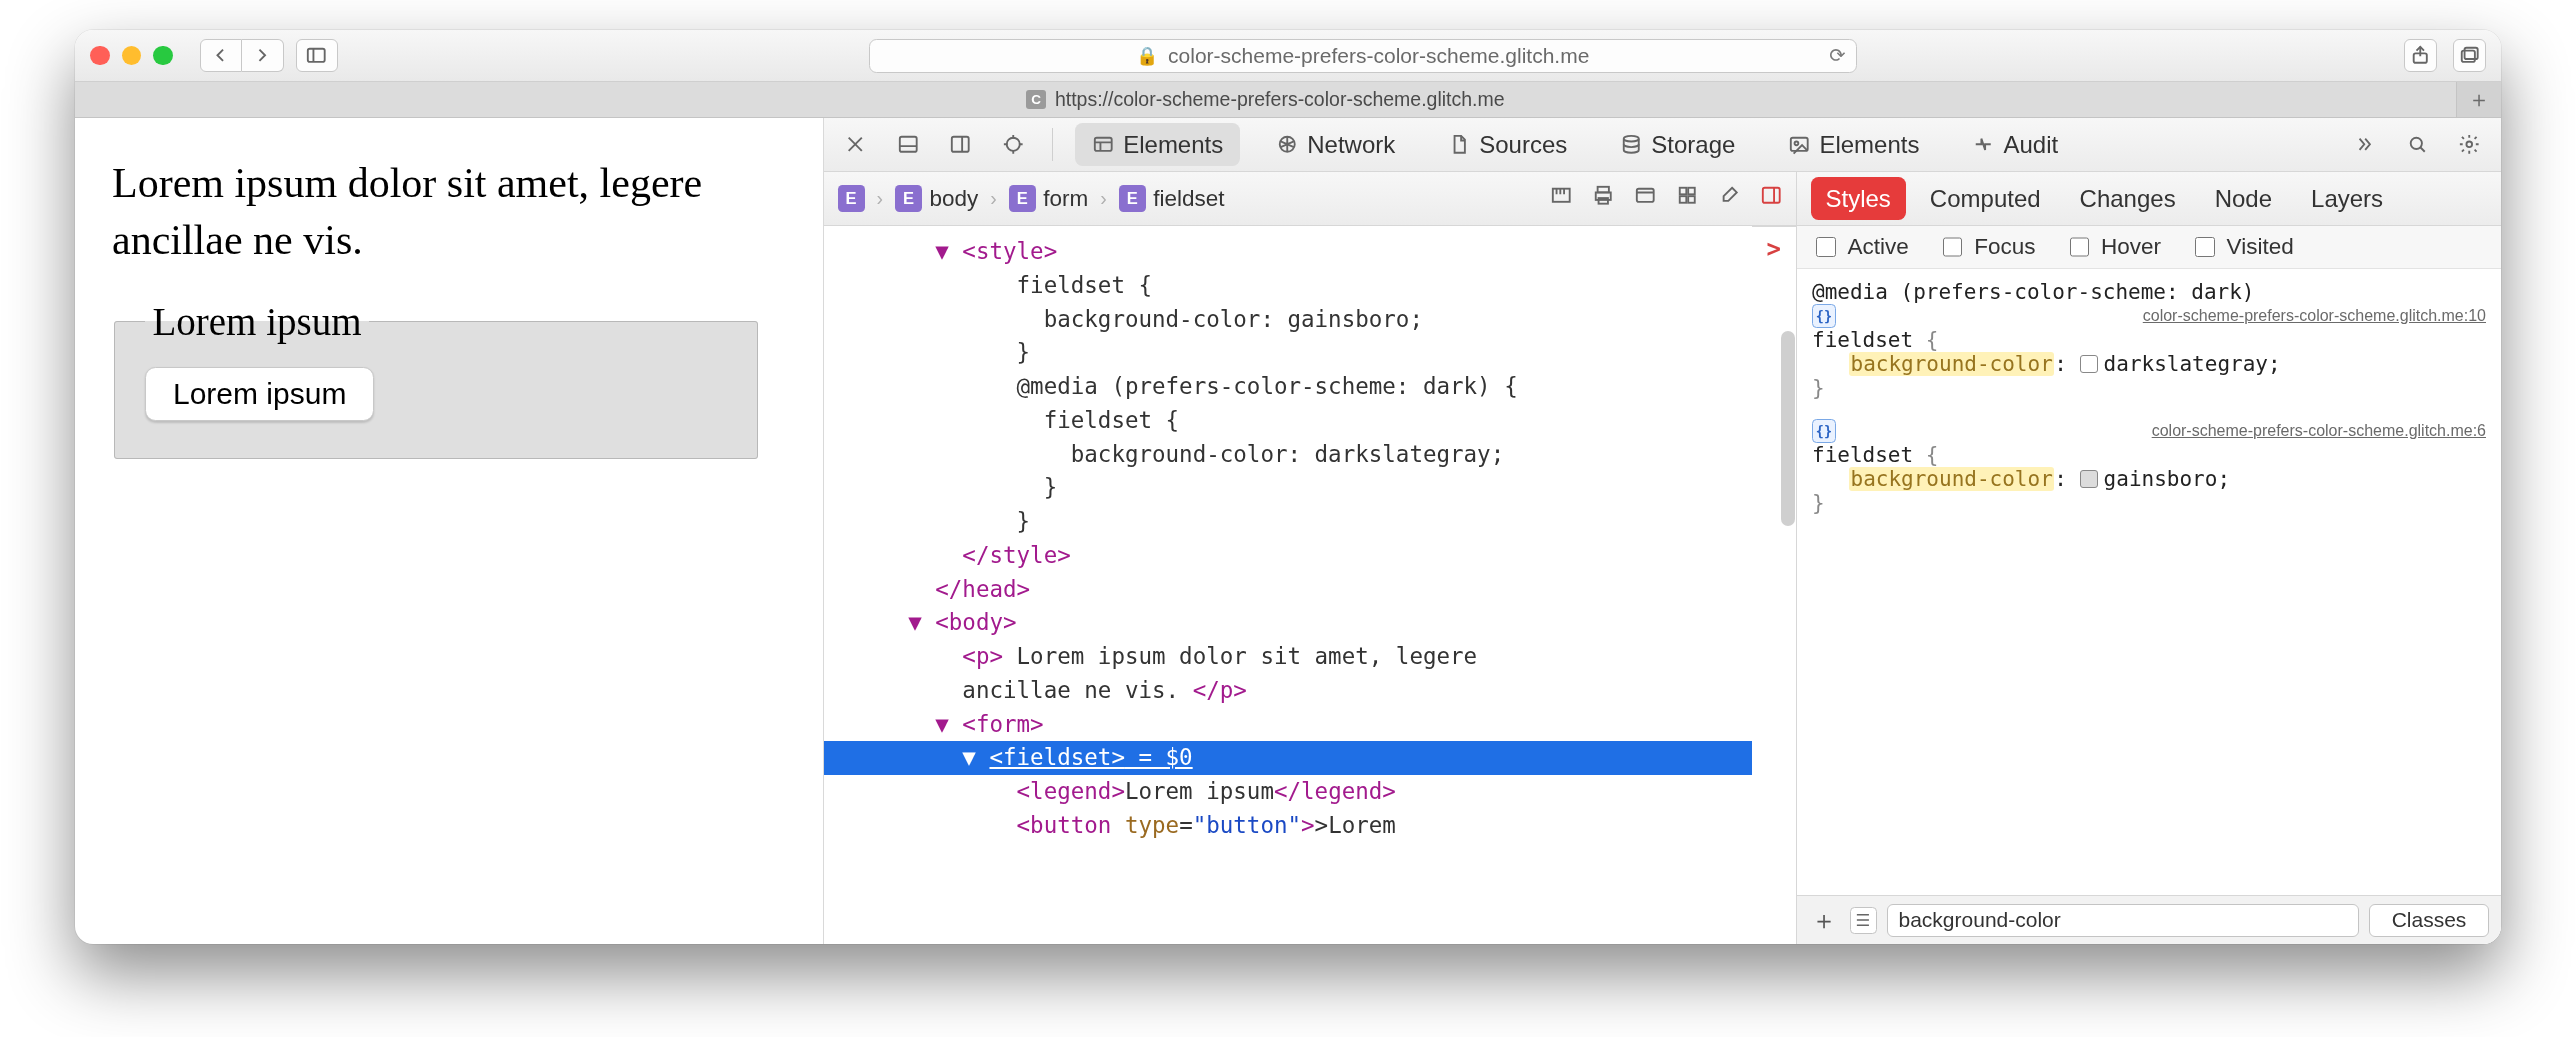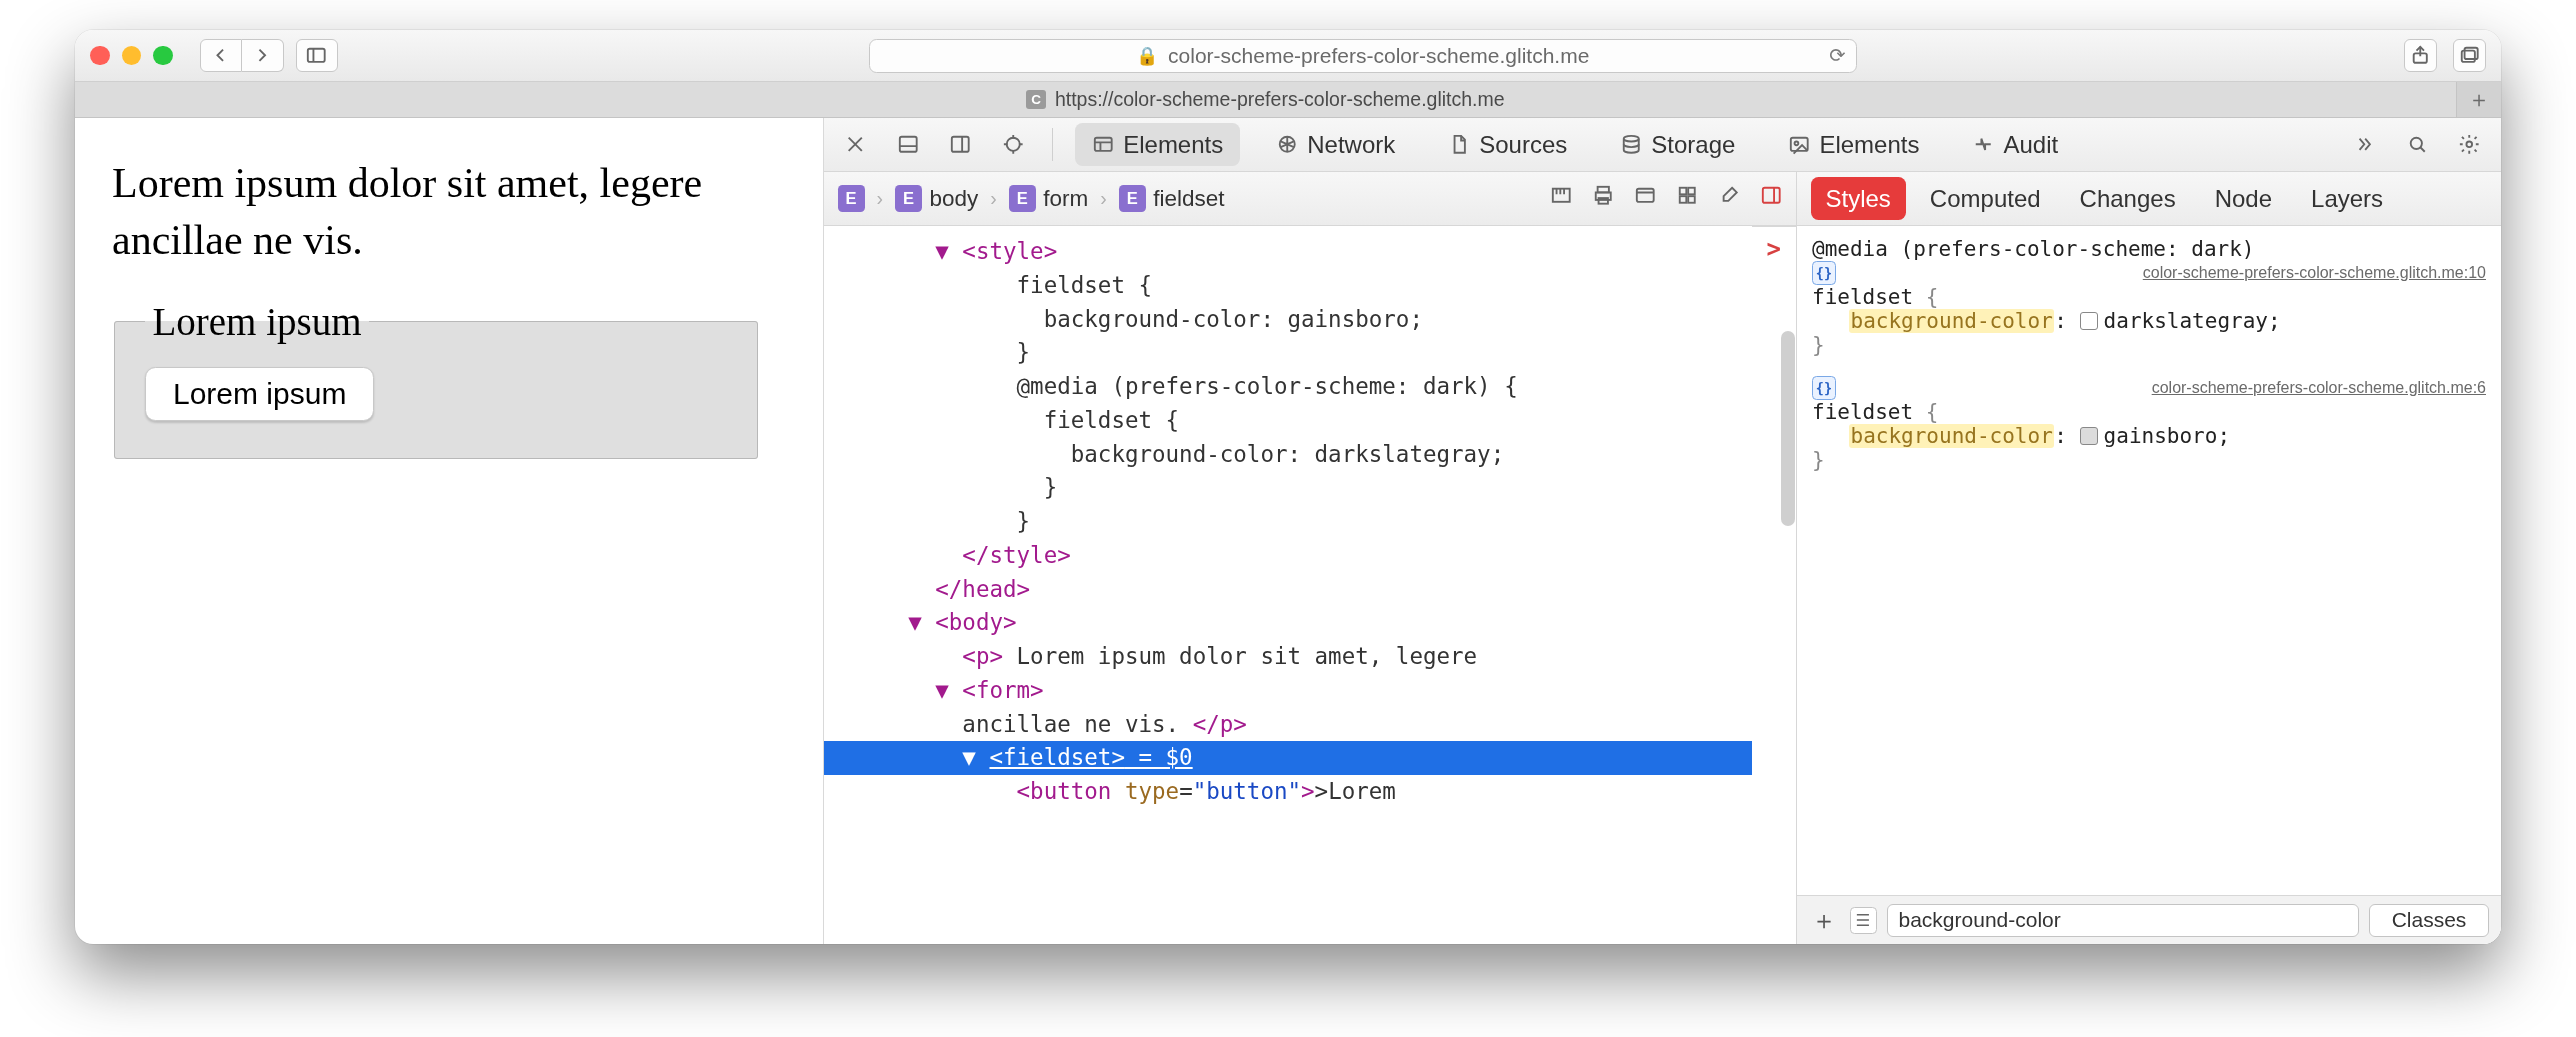--- a/index.html
+++ b/index.html
@@ -479,34 +479,53 @@
               <div class="ln">            }</div>
               <div class="ln">            @media (prefers-color-scheme: dark) {</div>
               <div class="ln">              fieldset {</div>
               <div class="ln">                background-color: darkslategray;</div>
               <div class="ln">              }</div>
               <div class="ln">            }</div>
               <div class="ln"><span class="tag">        &lt;/style&gt;</span></div>
               <div class="ln"><span class="tag">      &lt;/head&gt;</span></div>
               <div class="ln"><span class="tag">    ▼ &lt;body&gt;</span></div>
               <div class="ln"><span class="tag">        &lt;p&gt;</span><span> Lorem ipsum dolor sit amet, legere</span></div>
+              <div class="ln"><span>        ancillae ne vis. </span><span class="tag">&lt;/p&gt;</span></div>
               <div class="ln"><span class="tag">      ▼ &lt;form&gt;</span></div>
-              <div class="ln"><span>        ancillae ne vis. </span><span class="tag">&lt;/p&gt;</span></div>
               <div class="ln sel"><span>        ▼ </span><span class="tag">&lt;fieldset&gt;</span><span class="eq"> = $0</span></div>
+              <div class="ln"><span class="tag">            &lt;legend&gt;</span><span>Lorem ipsum</span><span class="tag">&lt;/legend&gt;</span></div>
               <div class="ln"><span class="tag">            &lt;button </span><span class="attr">type</span><span>=</span><span class="val">"button"</span><span class="tag">&gt;</span><span>&gt;Lorem</span></div>
             </div>
             <div class="scroll">
                 <div class="thumb"></div>
               </div>
             <div class="console-strip">
               <span class="prompt">&gt;</span>
             </div>
           </div>
 
           <div class="stylespanel">
+            <div class="pseudo-row">
+              <label>
+                  <input type="checkbox" style="">
+                  <span>Active</span>
+                </label>
+              <label>
+                  <input type="checkbox" style="">
+                  <span>Focus</span>
+                </label>
+              <label>
+                  <input type="checkbox" style="">
+                  <span>Hover</span>
+                </label>
+              <label>
+                  <input type="checkbox" style="">
+                  <span>Visited</span>
+                </label>
+            </div>
 
             <div class="rules">
               <div class="group">
                 <div class="media">@media (prefers-color-scheme: dark)</div>
                 <div class="selector-line">
                   <span class="cssicon">{}</span>
                   <span class="src">color-scheme-prefers-color-scheme.glitch.me:10</span>
                 </div>
                 <div><span class="sel">fieldset</span> <span class="brace">{</span></div>
                 <div class="prop">

